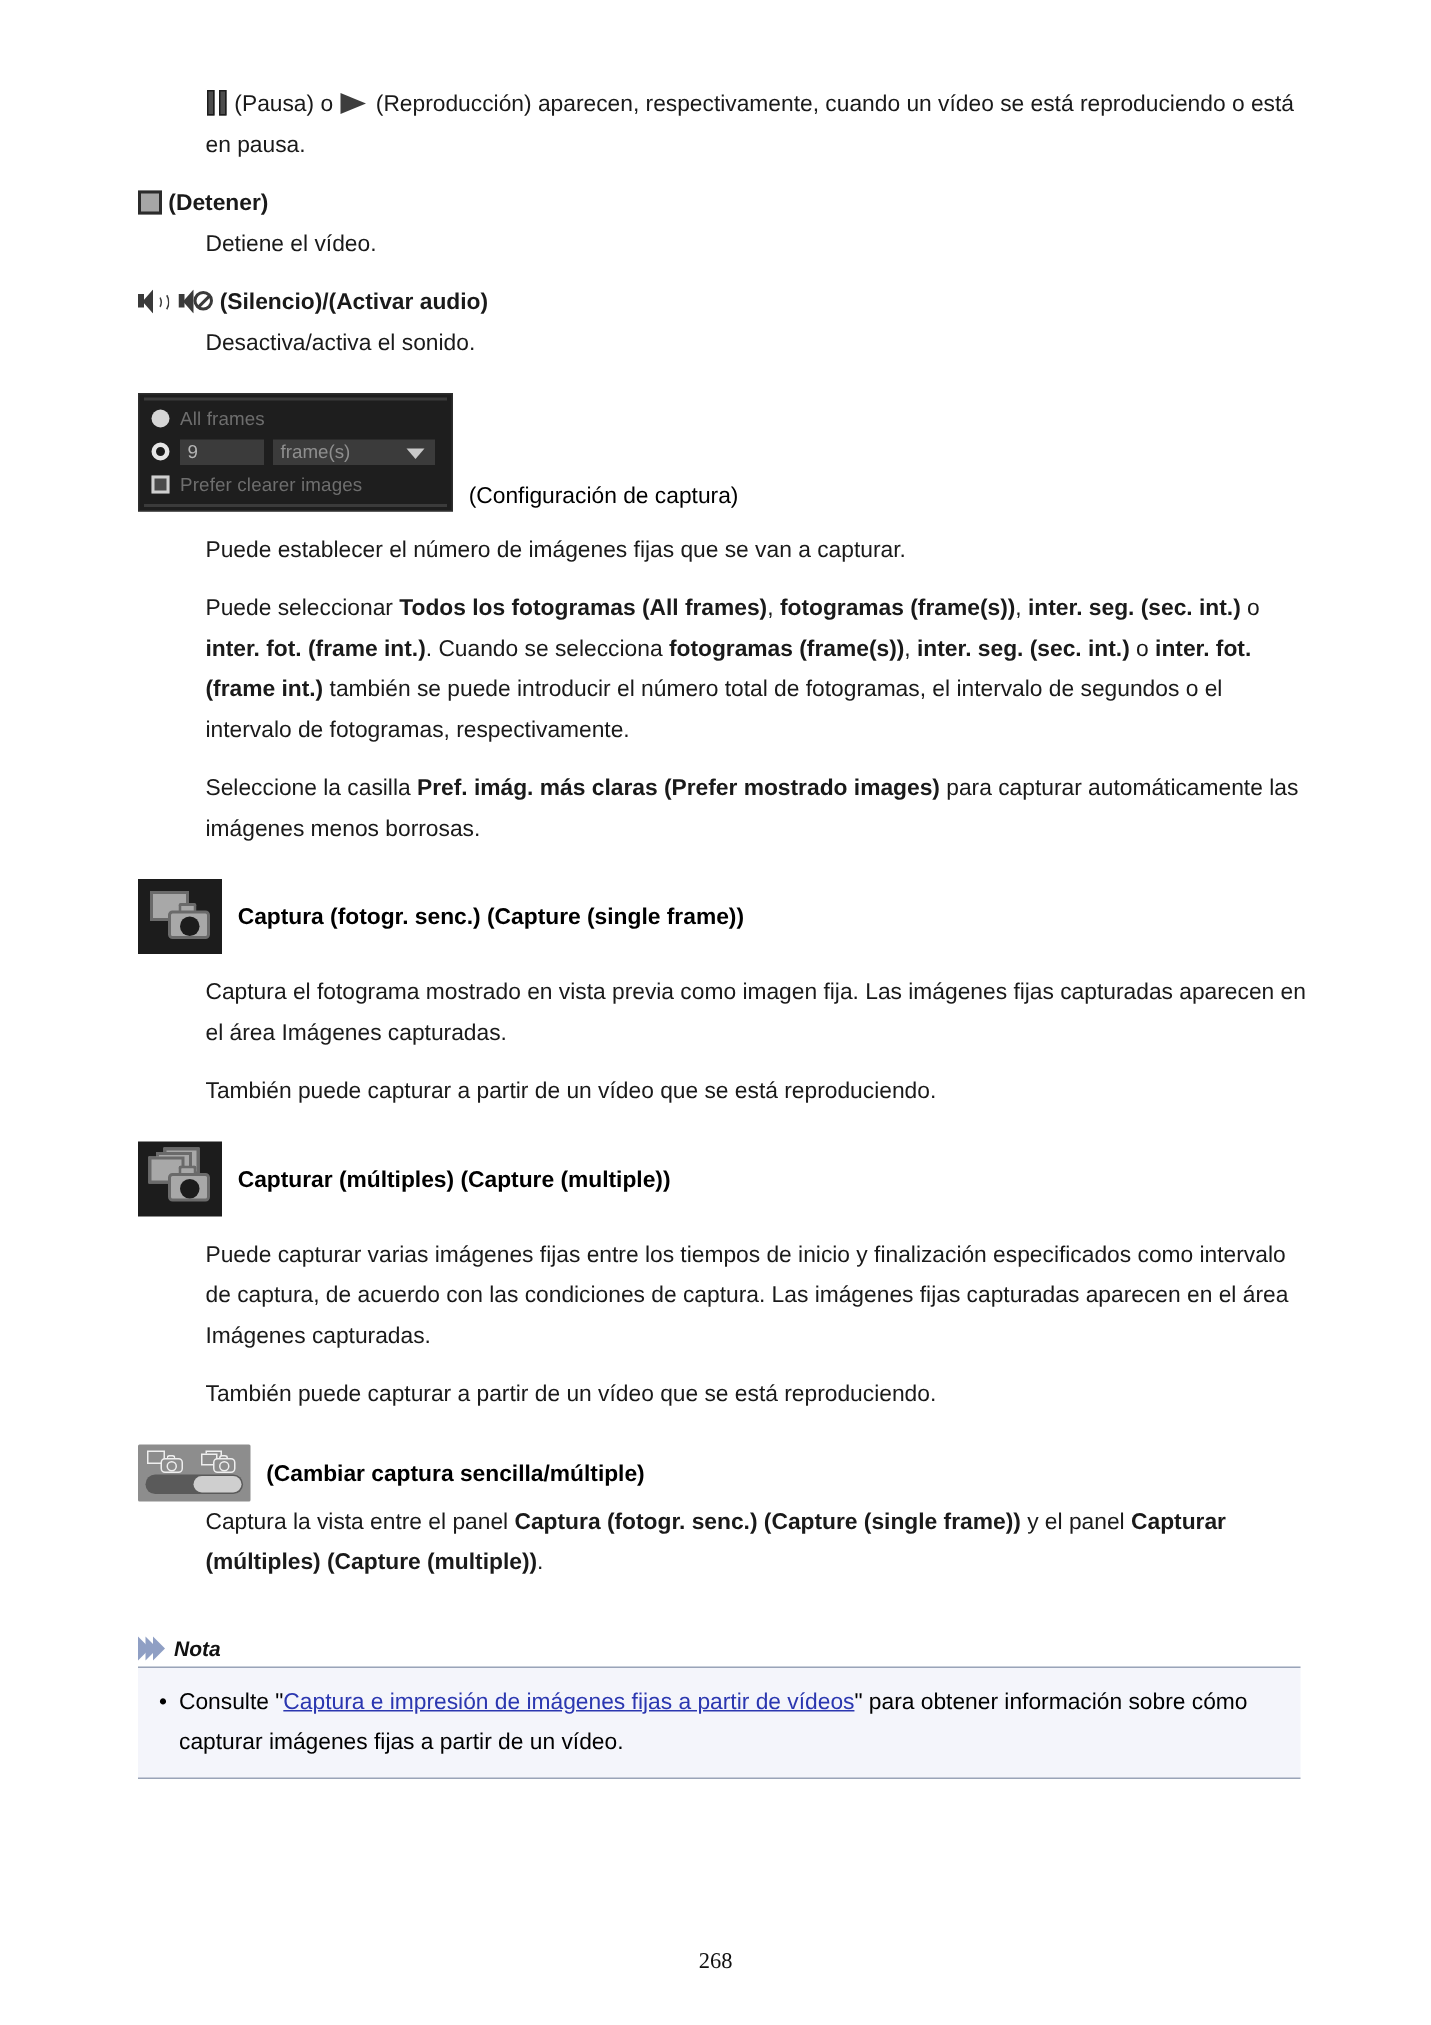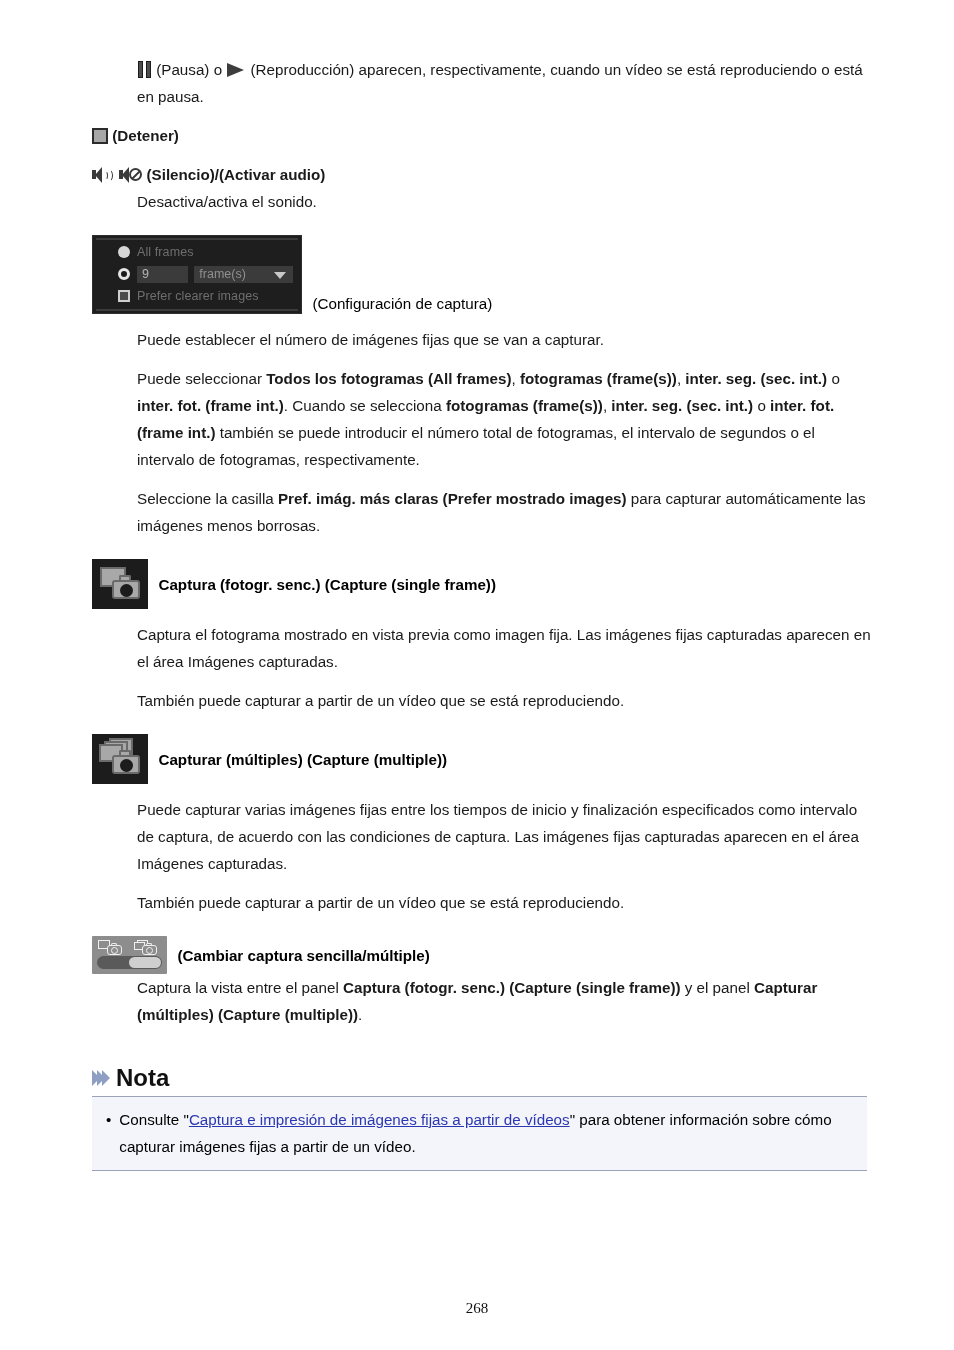--- a/index.html
+++ b/index.html
@@ -166,21 +166,20 @@
     position: absolute;
     left: 3px; right: 3px; bottom: 2px;
     height: 2px;
     background: #3b3b3b;
   }
   .cap-row {
     display: flex;
     align-items: center;
     padding: 0 8px;
     height: 22px;
-    margin-left: 17px;
   }
   .radio-off, .radio-on {
     width: 12px; height: 12px;
     border-radius: 50%;
     flex: 0 0 auto;
     margin-right: 7px;
   }
   .radio-off { background: #d6d6d6; }
   .radio-on {
     background: #1b1b1b;
@@ -332,23 +331,24 @@
     margin-right: 9px;
   }
   .chev {
     width: 0; height: 0;
     border-top: 8px solid transparent;
     border-bottom: 8px solid transparent;
     border-left: 8px solid #8f9fc4;
     margin-right: -3px;
   }
   .note-title {
-    font-size: 24px;
+    font-size: 14px;
     font-weight: bold;
     color: #111111;
+    font-style: italic;
   }
   .note-body {
     border-top: 1px solid #9aa4b8;
     border-bottom: 1px solid #9aa4b8;
     background: #f4f5fb;
     padding: 9px 12px 10px 14px;
   }
   .note-item {
     font-size: 15.2px;
     line-height: 27px;
@@ -387,20 +387,21 @@
       <span class="icon-inline ic-play"></span>
       <span>(Reproducción) aparecen, respectivamente, cuando un vídeo se está reproduciendo o está en pausa.</span>
     </p>
 
     <div class="gap-sm"></div>
 
     <p class="indent-head">
       <span class="icon-inline ic-stop"></span>
       <b>(Detener)</b>
     </p>
+    <p class="indent">Detiene el vídeo.</p>
 
     <div class="gap-sm"></div>
 
     <p class="indent-head">
       <span class="icon-inline ic-speaker">
         <span class="spk-body"></span><span class="spk-cone"></span>
         <span class="spk-wave w1"></span><span class="spk-wave w2"></span><span class="spk-wave w3"></span>
       </span>
       <span class="icon-inline ic-mute">
         <span class="spk-body"></span><span class="spk-cone"></span>

